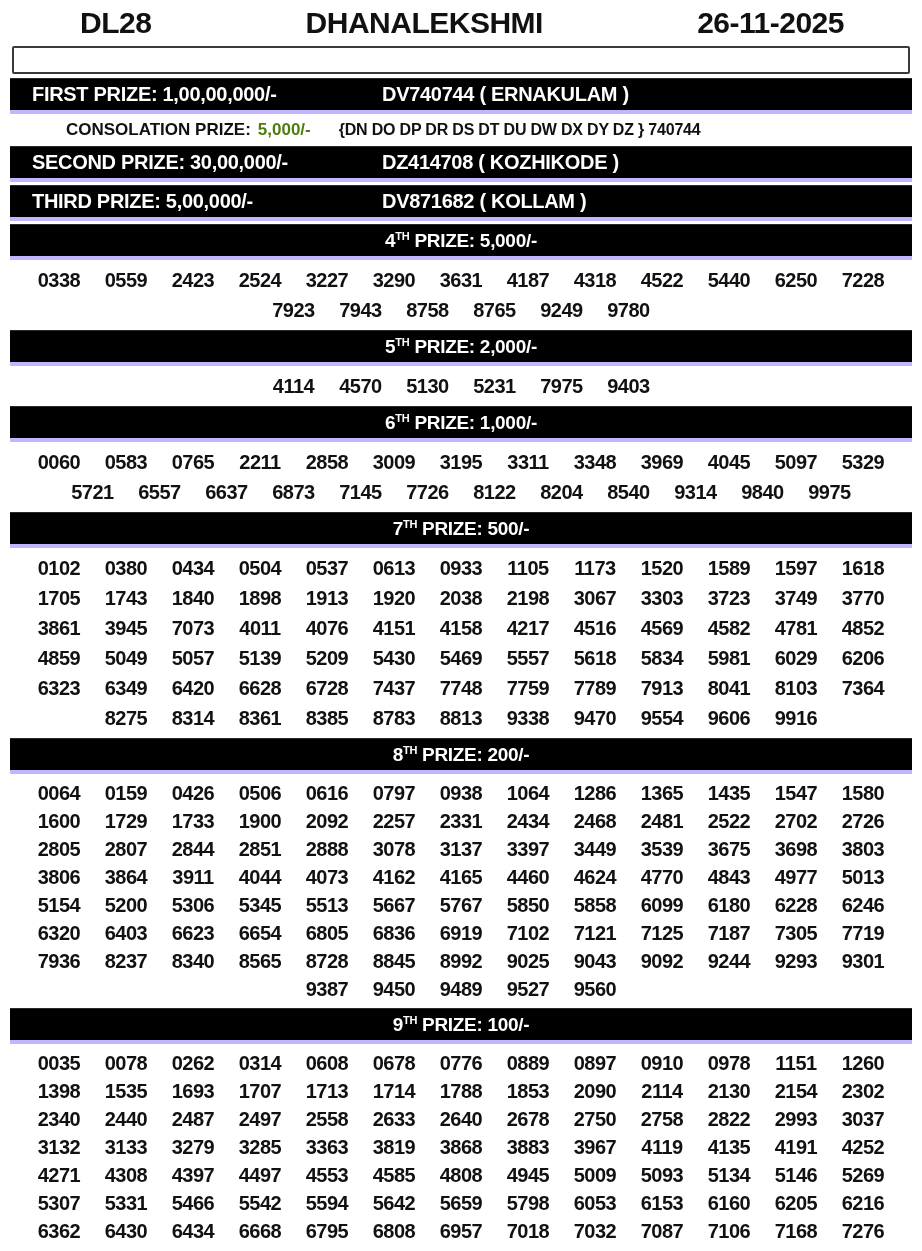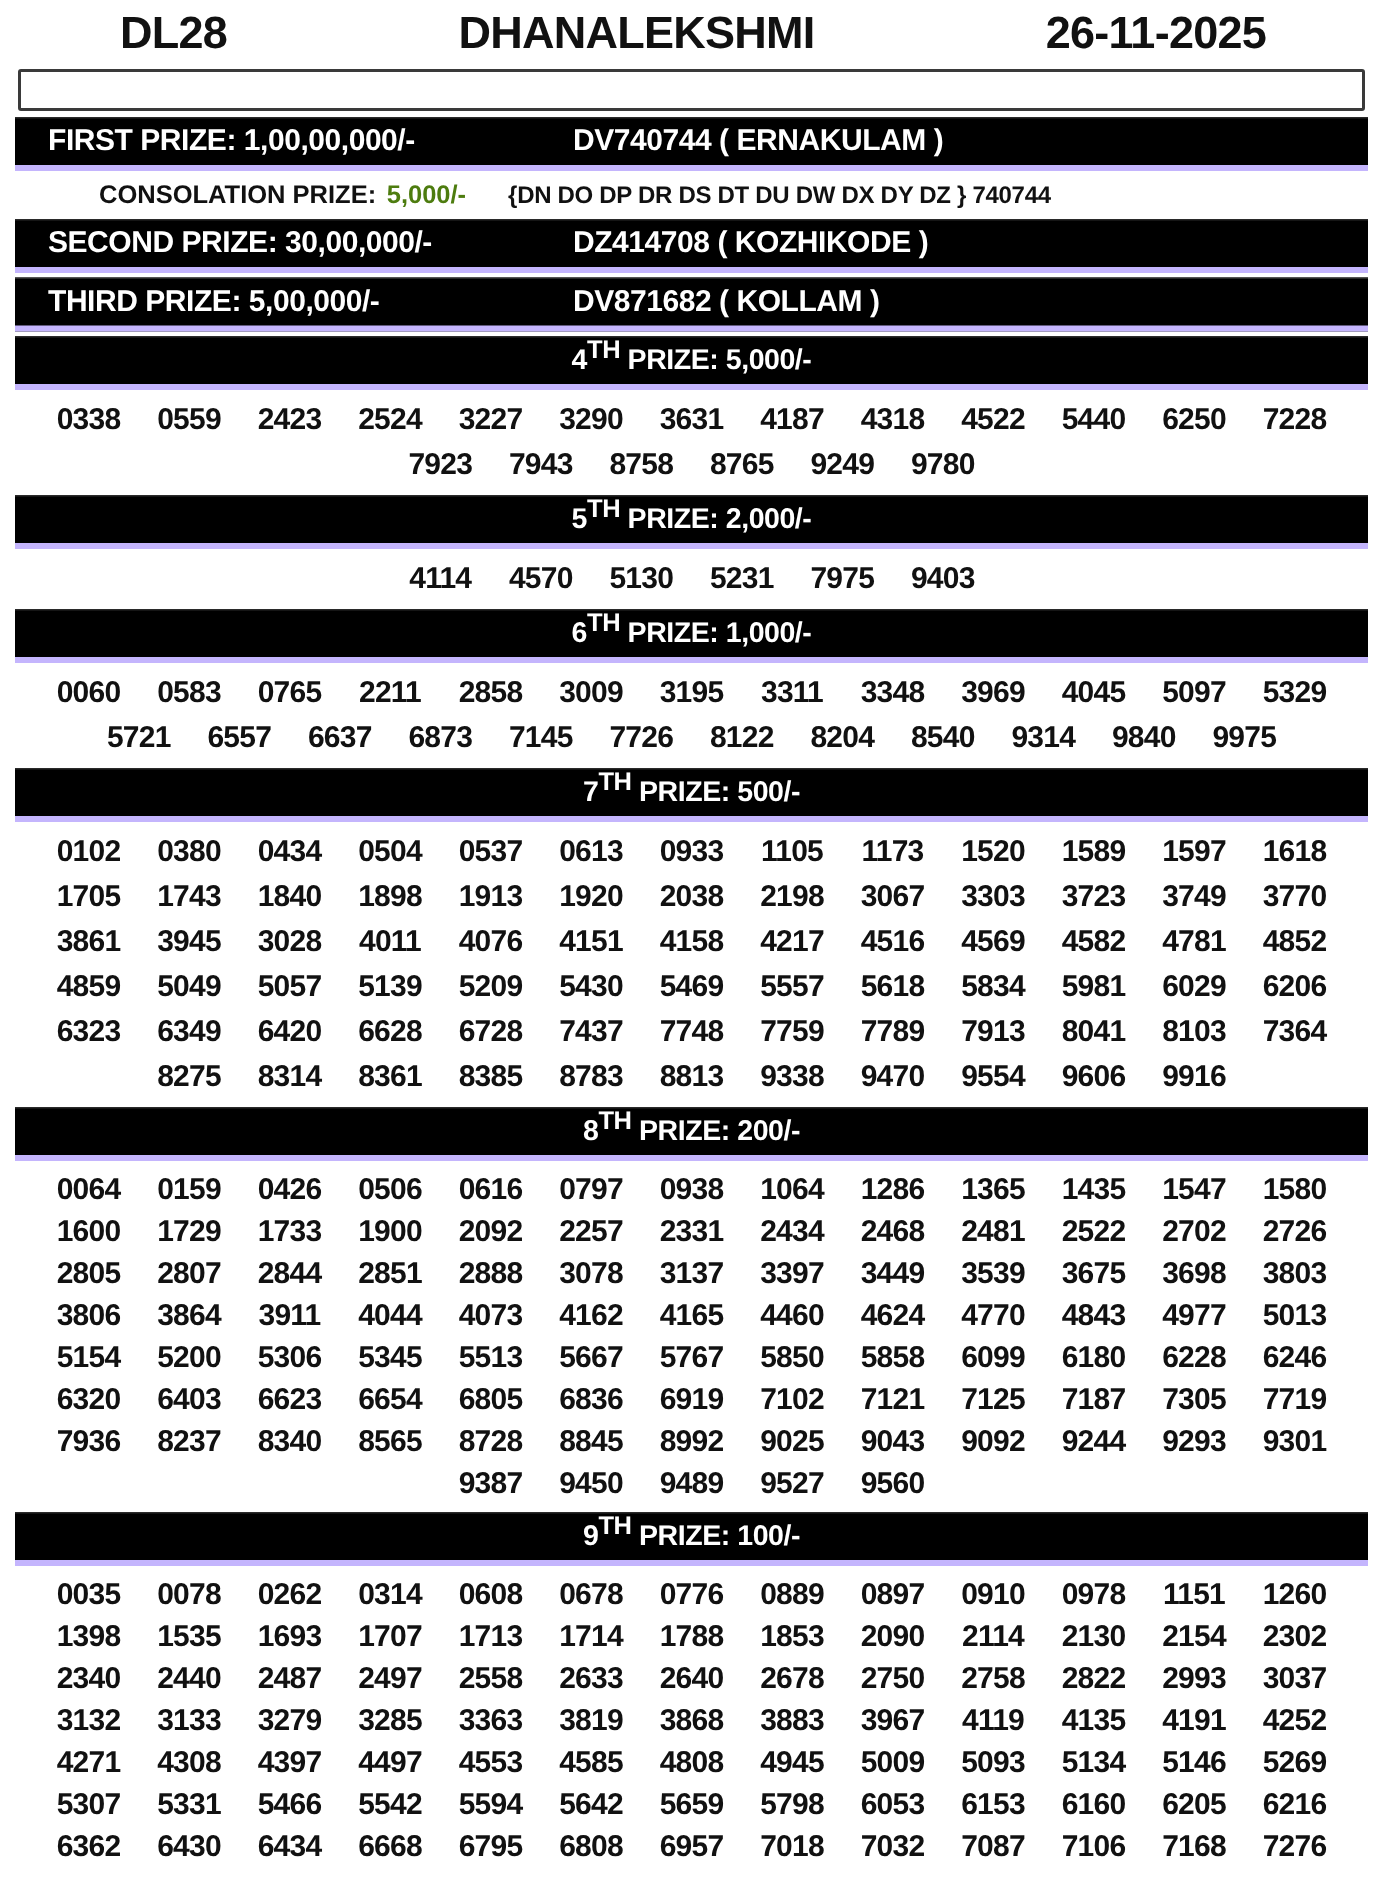--- a/index.html
+++ b/index.html
@@ -42,21 +42,21 @@
     align-items: center;
     font-size: 20px;
     letter-spacing: -0.3px;
     border-top: 1px solid #2a2a2a;
     border-bottom: 4px solid #c4b5fd;
   }
   .bar.split { padding-left: 22px; }
   .bar.split .lbl { flex: 0 0 340px; white-space: nowrap; }
   .bar.split .win { white-space: nowrap; padding-left: 10px; }
   .bar.center { justify-content: center; text-align: center; font-size: 19px; }
-  .bar sup { font-size: 17px; line-height: 0; vertical-align: super; }
+  .bar sup { font-size: 11px; line-height: 0; vertical-align: super; }
   
   .consrow {
     display: flex;
     align-items: baseline;
     padding: 3px 0 3px 22px;
     font-size: 17px;
     white-space: nowrap;
     margin-left: 44px;
   }
   .consrow .amt { margin-left: 7px; }
@@ -210,21 +210,21 @@
           <span class="num">1920</span>
           <span class="num">2038</span>
           <span class="num">2198</span>
           <span class="num">3067</span>
           <span class="num">3303</span>
           <span class="num">3723</span>
           <span class="num">3749</span>
           <span class="num">3770</span>
           <span class="num">3861</span>
           <span class="num">3945</span>
-          <span class="num">3028</span>
+          <span class="num">7073</span>
           <span class="num">4011</span>
           <span class="num">4076</span>
           <span class="num">4151</span>
           <span class="num">4158</span>
           <span class="num">4217</span>
           <span class="num">4516</span>
           <span class="num">4569</span>
           <span class="num">4582</span>
           <span class="num">4781</span>
           <span class="num">4852</span>

